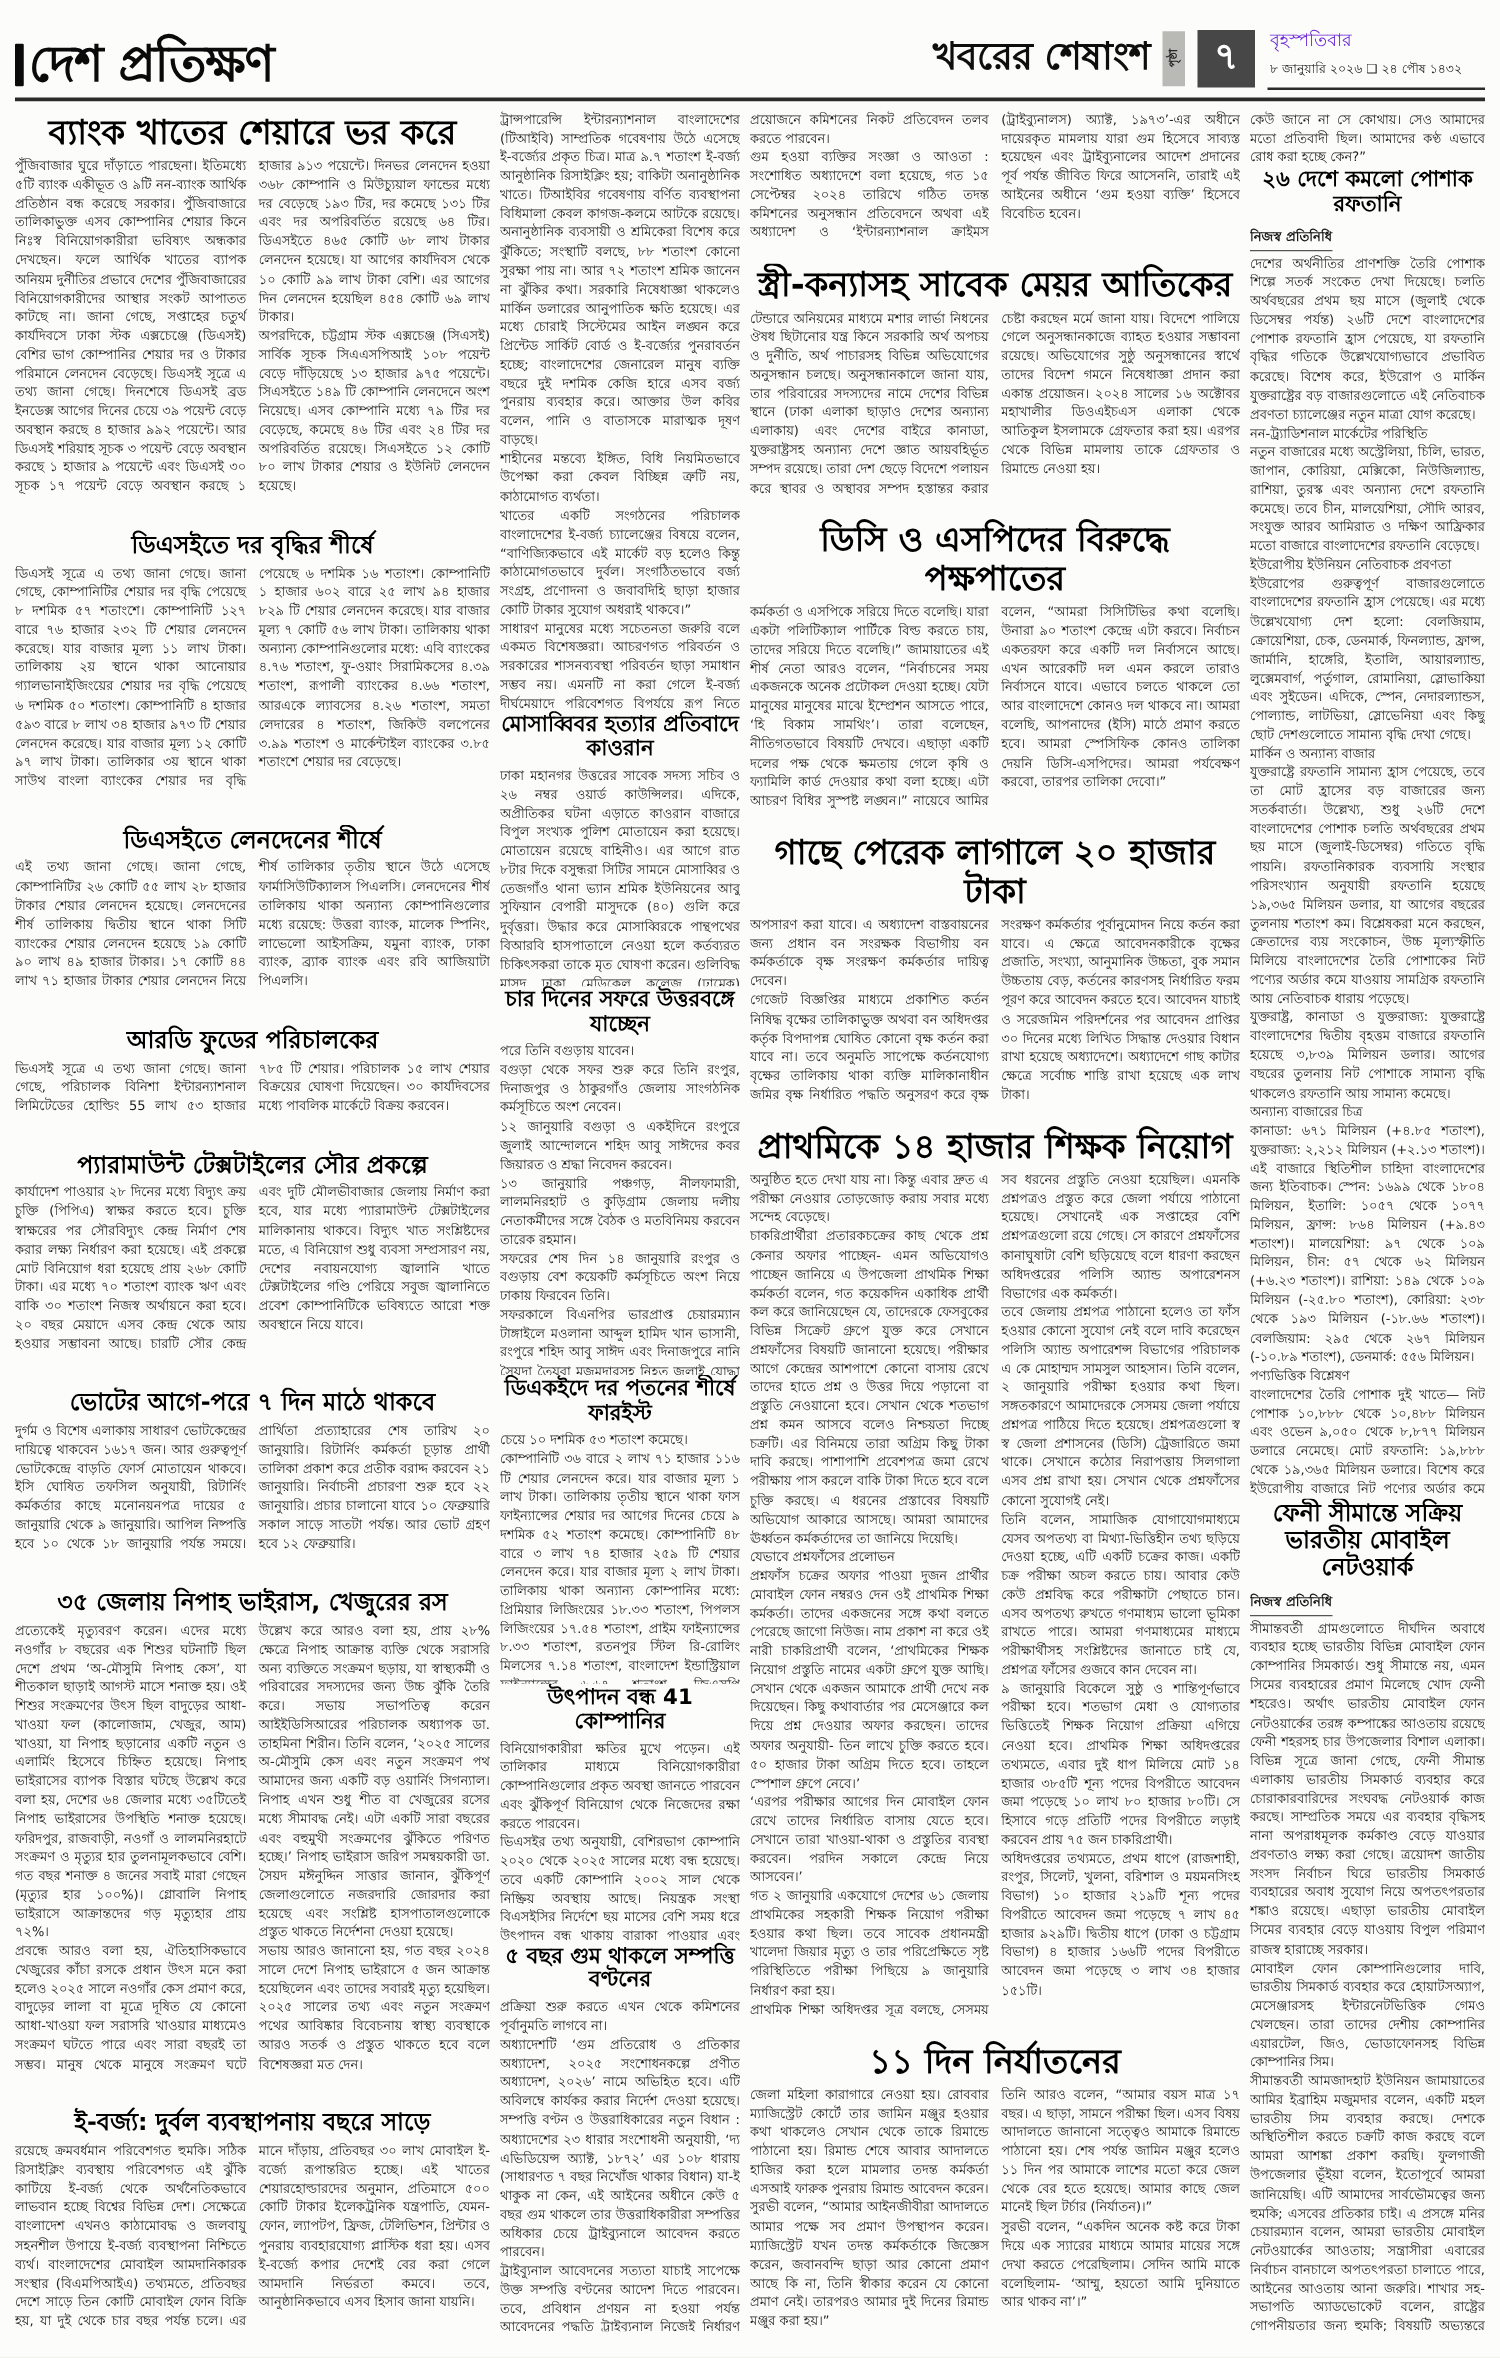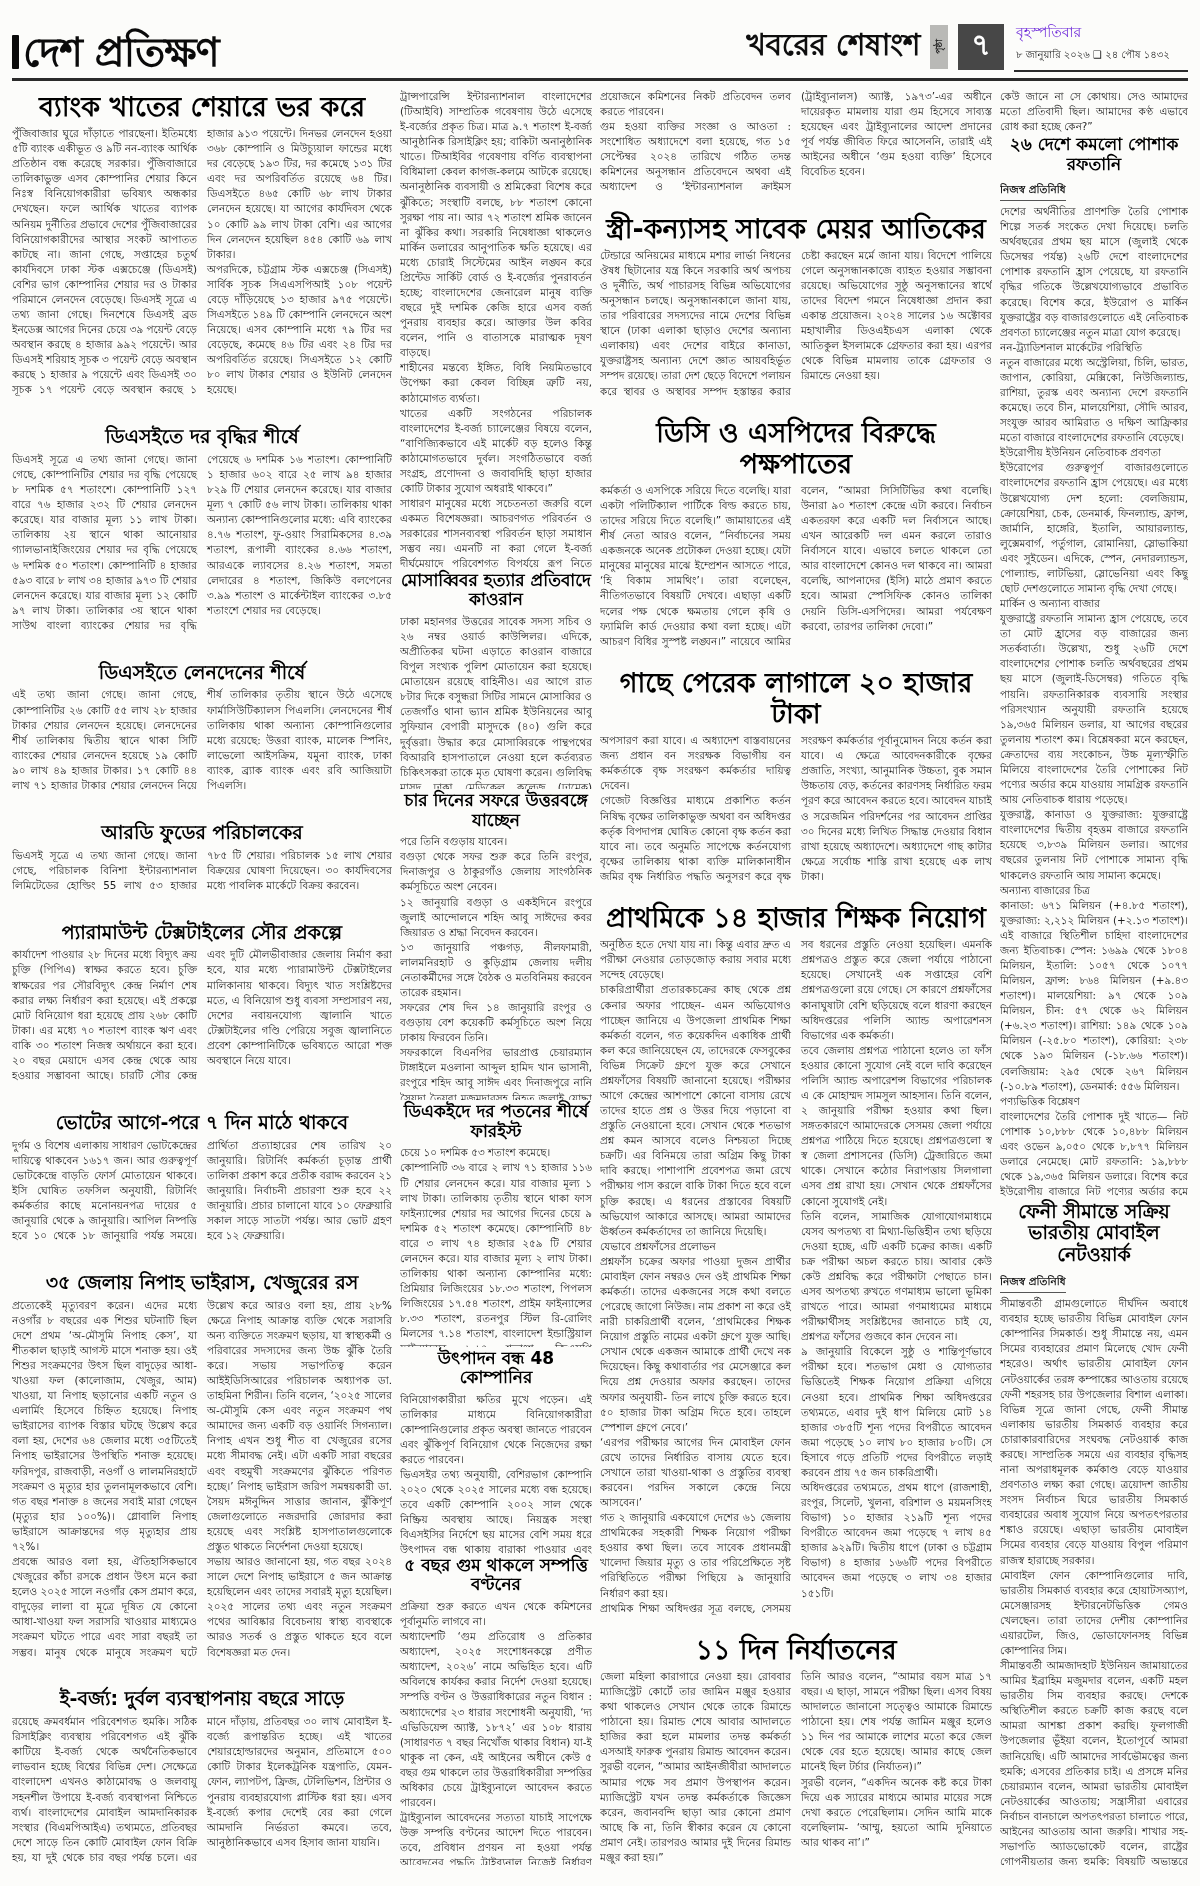--- a/index.html
+++ b/index.html
@@ -150,21 +150,21 @@
 ১৩ জানুয়ারি পঞ্চগড়, নীলফামারী, লালমনিরহাট ও কুড়িগ্রাম জেলায় দলীয় নেতাকর্মীদের সঙ্গে বৈঠক ও মতবিনিময় করবেন তারেক রহমান।
 সফরের শেষ দিন ১৪ জানুয়ারি রংপুর ও বগুড়ায় বেশ কয়েকটি কর্মসূচিতে অংশ নিয়ে ঢাকায় ফিরবেন তিনি।
 সফরকালে বিএনপির ভারপ্রাপ্ত চেয়ারম্যান টাঙ্গাইলে মওলানা আব্দুল হামিদ খান ভাসানী, রংপুরে শহিদ আবু সাঈদ এবং দিনাজপুরে নানি সৈয়দা তৈয়বা মজুমদারসহ নিহত জুলাই যোদ্ধা ও গণতান্ত্রিক আন্দোলনে নিহতদের কবর জিয়ারত করবে। পরে সংশ্লিষ্টদের পরিবারের সাথে দেখা করবেন বলে জানানো হয়েছে।</p>
       </article>
       <article>
         <h2 class="h-md">ডিএকইদে দর পতনের শীর্ষে ফারইস্ট</h2>
         <p class="body">চেয়ে ১০ দশমিক ৫৩ শতাংশ কমেছে।
 কোম্পানিটি ৩৬ বারে ২ লাখ ৭১ হাজার ১১৬ টি শেয়ার লেনদেন করে। যার বাজার মূল্য ১ লাখ টাকা। তালিকায় তৃতীয় স্থানে থাকা ফাস ফাইন্যান্সের শেয়ার দর আগের দিনের চেয়ে ৯ দশমিক ৫২ শতাংশ কমেছে। কোম্পানিটি ৪৮ বারে ৩ লাখ ৭৪ হাজার ২৫৯ টি শেয়ার লেনদেন করে। যার বাজার মূল্য ২ লাখ টাকা। তালিকায় থাকা অন্যান্য কোম্পানির মধ্যে: প্রিমিয়ার লিজিংয়ের ১৮.৩৩ শতাংশ, পিপলস লিজিংয়ের ১৭.৫৪ শতাংশ, প্রাইম ফাইন্যান্সের ৮.৩৩ শতাংশ, রতনপুর স্টিল রি-রোলিং মিলসের ৭.১৪ শতাংশ, বাংলাদেশ ইন্ডাস্ট্রিয়াল ফাইন্যান্সের ৬.৬৭ শতাংশ, জিএসপি ফাইন্যান্সের ৬.৬৭ শতাংশ এবং ইবিএল ফার্স্ট মিউচুয়াল ফান্ডের ৬.০৬ শতাংশ দর কমেছে।</p>
       </article>
       <article>
-        <h2 class="h-md">উৎপাদন বন্ধ 48 কোম্পানির</h2>
+        <h2 class="h-md">উৎপাদন বন্ধ 41 কোম্পানির</h2>
         <p class="body">বিনিয়োগকারীরা ক্ষতির মুখে পড়েন। এই তালিকার মাধ্যমে বিনিয়োগকারীরা কোম্পানিগুলোর প্রকৃত অবস্থা জানতে পারবেন এবং ঝুঁকিপূর্ণ বিনিয়োগ থেকে নিজেদের রক্ষা করতে পারবেন।
 ভিএসইর তথ্য অনুযায়ী, বেশিরভাগ কোম্পানি ২০২০ থেকে ২০২৫ সালের মধ্যে বন্ধ হয়েছে। তবে একটি কোম্পানি ২০০২ সাল থেকে নিষ্ক্রিয় অবস্থায় আছে। নিয়ন্ত্রক সংস্থা বিএসইসির নির্দেশে ছয় মাসের বেশি সময় ধরে উৎপাদন বন্ধ থাকায় বারাকা পাওয়ার এবং জাহিন স্পিনিং মিলসকে ‘জেড’ ক্যাটাগরিতে নামিয়ে দেওয়া হয়েছে।</p>
       </article>
       <article>
         <h2 class="h-md">৫ বছর গুম থাকলে সম্পত্তি বণ্টনের</h2>
         <p class="body">প্রক্রিয়া শুরু করতে এখন থেকে কমিশনের পূর্বানুমতি লাগবে না।
 অধ্যাদেশটি ‘গুম প্রতিরোধ ও প্রতিকার অধ্যাদেশ, ২০২৫ সংশোধনকল্পে প্রণীত অধ্যাদেশ, ২০২৬’ নামে অভিহিত হবে। এটি অবিলম্বে কার্যকর করার নির্দেশ দেওয়া হয়েছে। সম্পত্তি বণ্টন ও উত্তরাধিকারের নতুন বিধান : অধ্যাদেশের ২৩ ধারার সংশোধনী অনুযায়ী, ‘দ্য এভিডিয়েন্স অ্যাক্ট, ১৮৭২’ এর ১০৮ ধারায় (সাধারণত ৭ বছর নিখোঁজ থাকার বিধান) যা-ই থাকুক না কেন, এই আইনের অধীনে কেউ ৫ বছর গুম থাকলে তার উত্তরাধিকারীরা সম্পত্তির অধিকার চেয়ে ট্রাইব্যুনালে আবেদন করতে পারবেন।
 ট্রাইব্যুনাল আবেদনের সত্যতা যাচাই সাপেক্ষে উক্ত সম্পত্তি বণ্টনের আদেশ দিতে পারবেন। তবে, প্রবিধান প্রণয়ন না হওয়া পর্যন্ত আবেদনের পদ্ধতি ট্রাইব্যুনাল নিজেই নির্ধারণ করবে।
 মামলা পরিচালনায় পাবলিক প্রসিকিউটর : সংশোধিত অধ্যাদেশের ১৩ ধারার...</p>
       </article>

